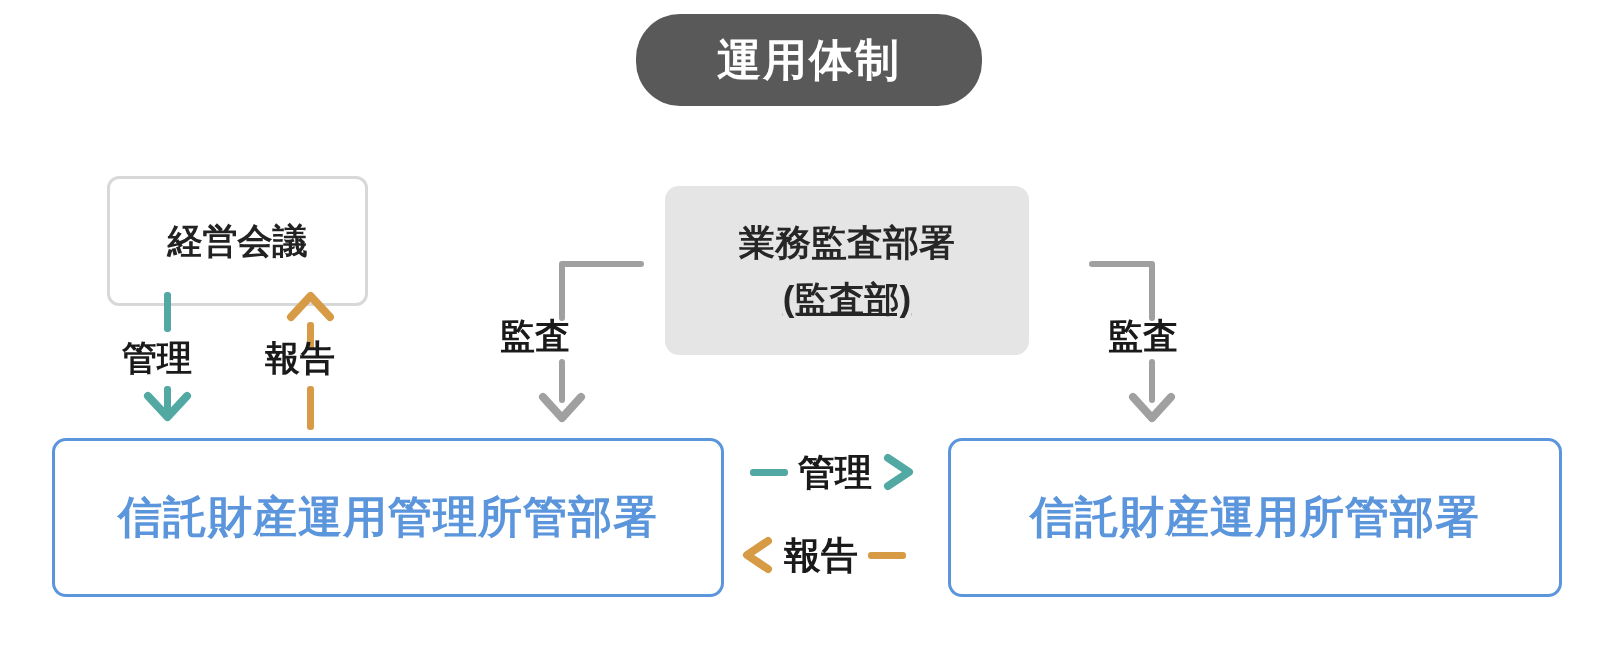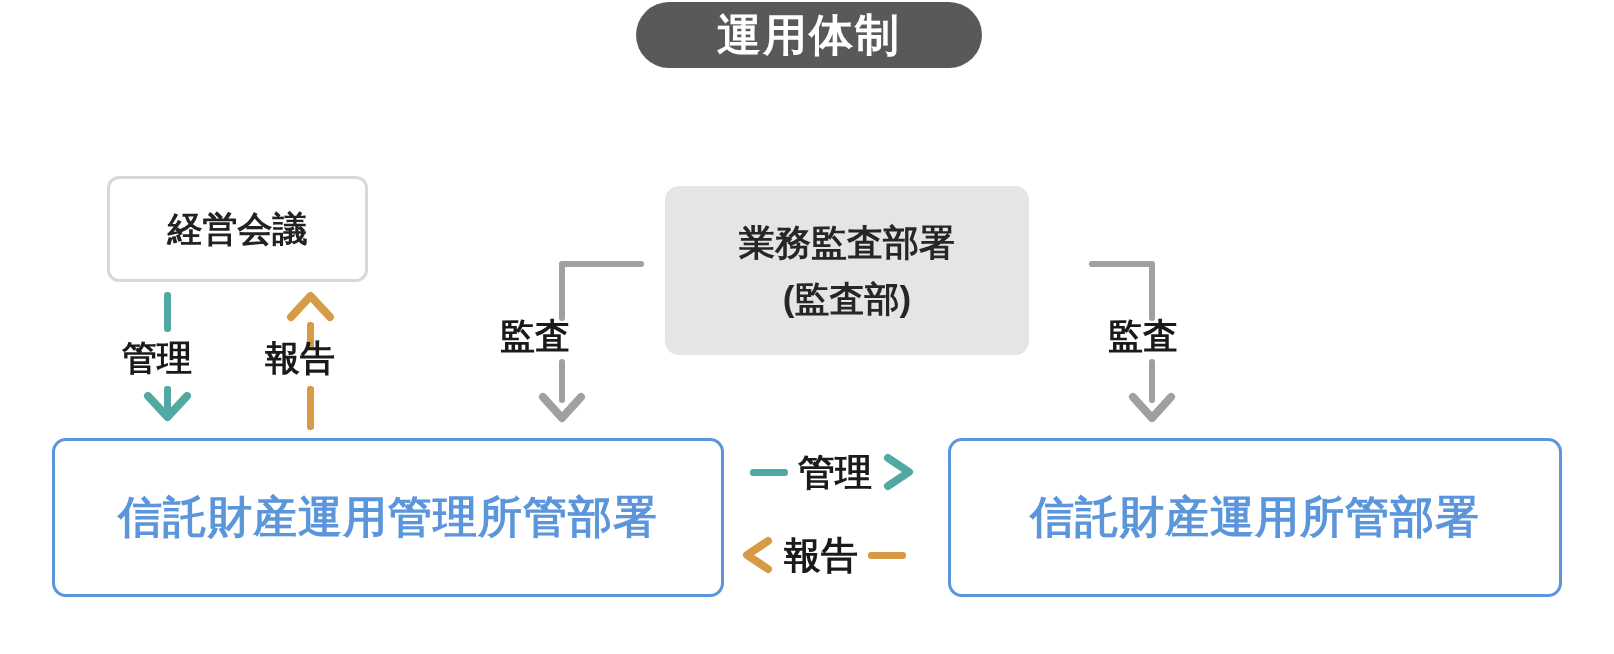--- a/index.html
+++ b/index.html
@@ -16,23 +16,23 @@
     width: 1614px;
     height: 654px;
     background: #ffffff;
     overflow: hidden;
   }
 
   
   .title-pill {
     position: absolute;
     left: 636px;
-    top: 2px;
+    top: 14px;
     width: 346px;
-    height: 66px;
+    height: 92px;
     border-radius: 44px;
     background: #595959;
     display: flex;
     align-items: center;
     justify-content: center;
   }
   .title-pill .label {
     color: #ffffff;
     font-size: 44px;
     font-weight: bold;
@@ -48,21 +48,21 @@
     flex-direction: column;
     align-items: center;
     justify-content: center;
     text-align: center;
   }
 
   .node-exec {
     left: 107px;
     top: 176px;
     width: 261px;
-    height: 106px;
+    height: 130px;
     background: #ffffff;
     border: 3px solid #d8d8d8;
     border-radius: 12px;
   }
   .node-exec .label {
     color: #222222;
     font-size: 35px;
     font-weight: bold;
     line-height: 1.1;
   }
@@ -78,20 +78,21 @@
   }
   .node-audit .label {
     color: #262626;
     font-size: 36px;
     font-weight: bold;
     line-height: 1.0;
   }
   .node-audit .label.line2 {
     margin-top: 20px;
     font-size: 35px;
+    text-decoration: underline;
   }
 
   .node-blue {
     background: #ffffff;
     border: 3px solid #5b95dc;
     border-radius: 14px;
   }
   .node-blue .label {
     color: #5b95dc;
     font-size: 44px;

